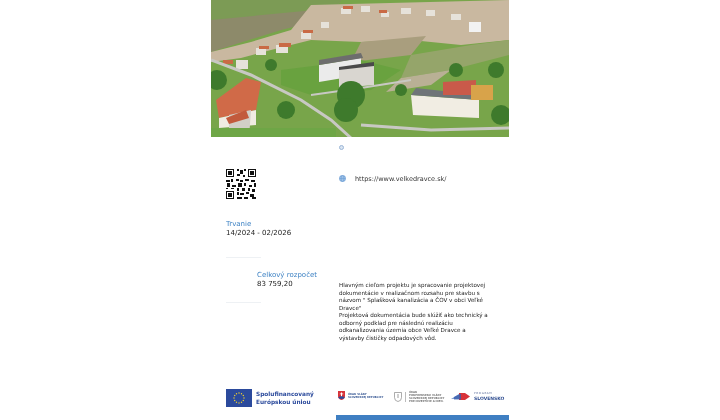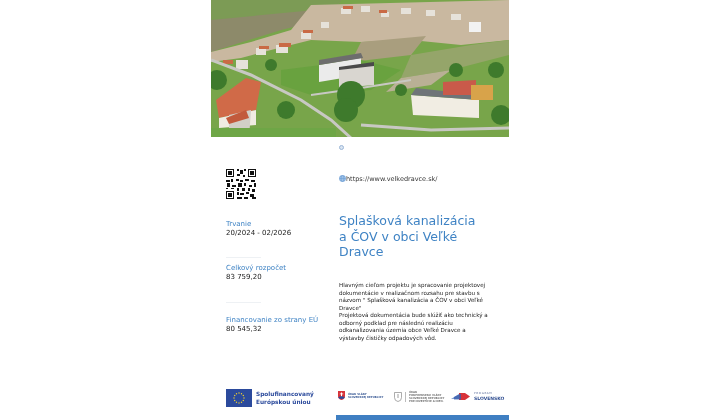--- a/index.html
+++ b/index.html
@@ -47,21 +47,21 @@
     }
     .info .label { color: #3f83c4; }
     .info .value { color: #222222; }
     .sep {
       position: absolute; left: 15px; width: 35px; height: 1px; background: #eef1f4;
     }
 
     
     .url {
       position: absolute; left: 128px; top: 175px; font-size: 6.5px; color: #333333;
-      display: flex; align-items: flex-start; gap: 0; white-space: nowrap;
+      display: flex; align-items: flex-start; gap: 9px; white-space: nowrap;
     }
     .globe { width: 7px; height: 7px; display: inline-block; }
 
     
     .title {
       position: absolute; left: 128px; top: 213px; width: 165px;
       font-size: 12.5px; line-height: 15.5px; color: #3f83c4;
     }
 
     
@@ -222,40 +222,31 @@
     <svg class="globe" viewBox="0 0 10 10">
       <circle cx="5" cy="5" r="4.5" fill="#9cc0e6" stroke="#5f93cf" stroke-width="0.7"></circle>
       <ellipse cx="5" cy="5" rx="2" ry="4.5" fill="none" stroke="#5f93cf" stroke-width="0.6"></ellipse>
       <line x1="0.5" y1="5" x2="9.5" y2="5" stroke="#5f93cf" stroke-width="0.6"></line>
     </svg>
     <span>https://www.velkedravce.sk/</span>
   </div>
 
   <div class="info" style="top:220px;">
     <div class="label">Trvanie</div>
-    <div class="value">20/2024 - 02/2026</div>
+    <div class="value">14/2024 - 02/2026</div>
   </div>
   <div class="sep" style="top:257px;"></div>
 
-  <div class="info" style="top:264px;">
+  <div class="info" style="top:271px;margin-left:31px;">
     <div class="label">Celkový rozpočet</div>
     <div class="value">83 759,20</div>
   </div>
   <div class="sep" style="top:302px;"></div>
 
-  <div class="info" style="top:316px;">
-    <div class="label">Financovanie zo strany EÚ</div>
-    <div class="value">80 545,32</div>
-  </div>
-
-  <div class="title">
-    <div>Splašková kanalizácia</div>
-    <div>a ČOV v obci Veľké</div>
-    <div>Dravce</div>
-  </div>
+
 
   <div class="desc">
     <p>Hlavným cieľom projektu je spracovanie projektovej</p>
     <p>dokumentácie v realizačnom rozsahu pre stavbu s</p>
     <p>názvom " Splašková kanalizácia a ČOV v obci Veľké</p>
     <p>Dravce"</p>
     <p>Projektová dokumentácia bude slúžiť ako technický a</p>
     <p>odborný podklad pre následnú realizáciu</p>
     <p>odkanalizovania územia obce Veľké Dravce a</p>
     <p>výstavby čističky odpadových vôd.</p>

